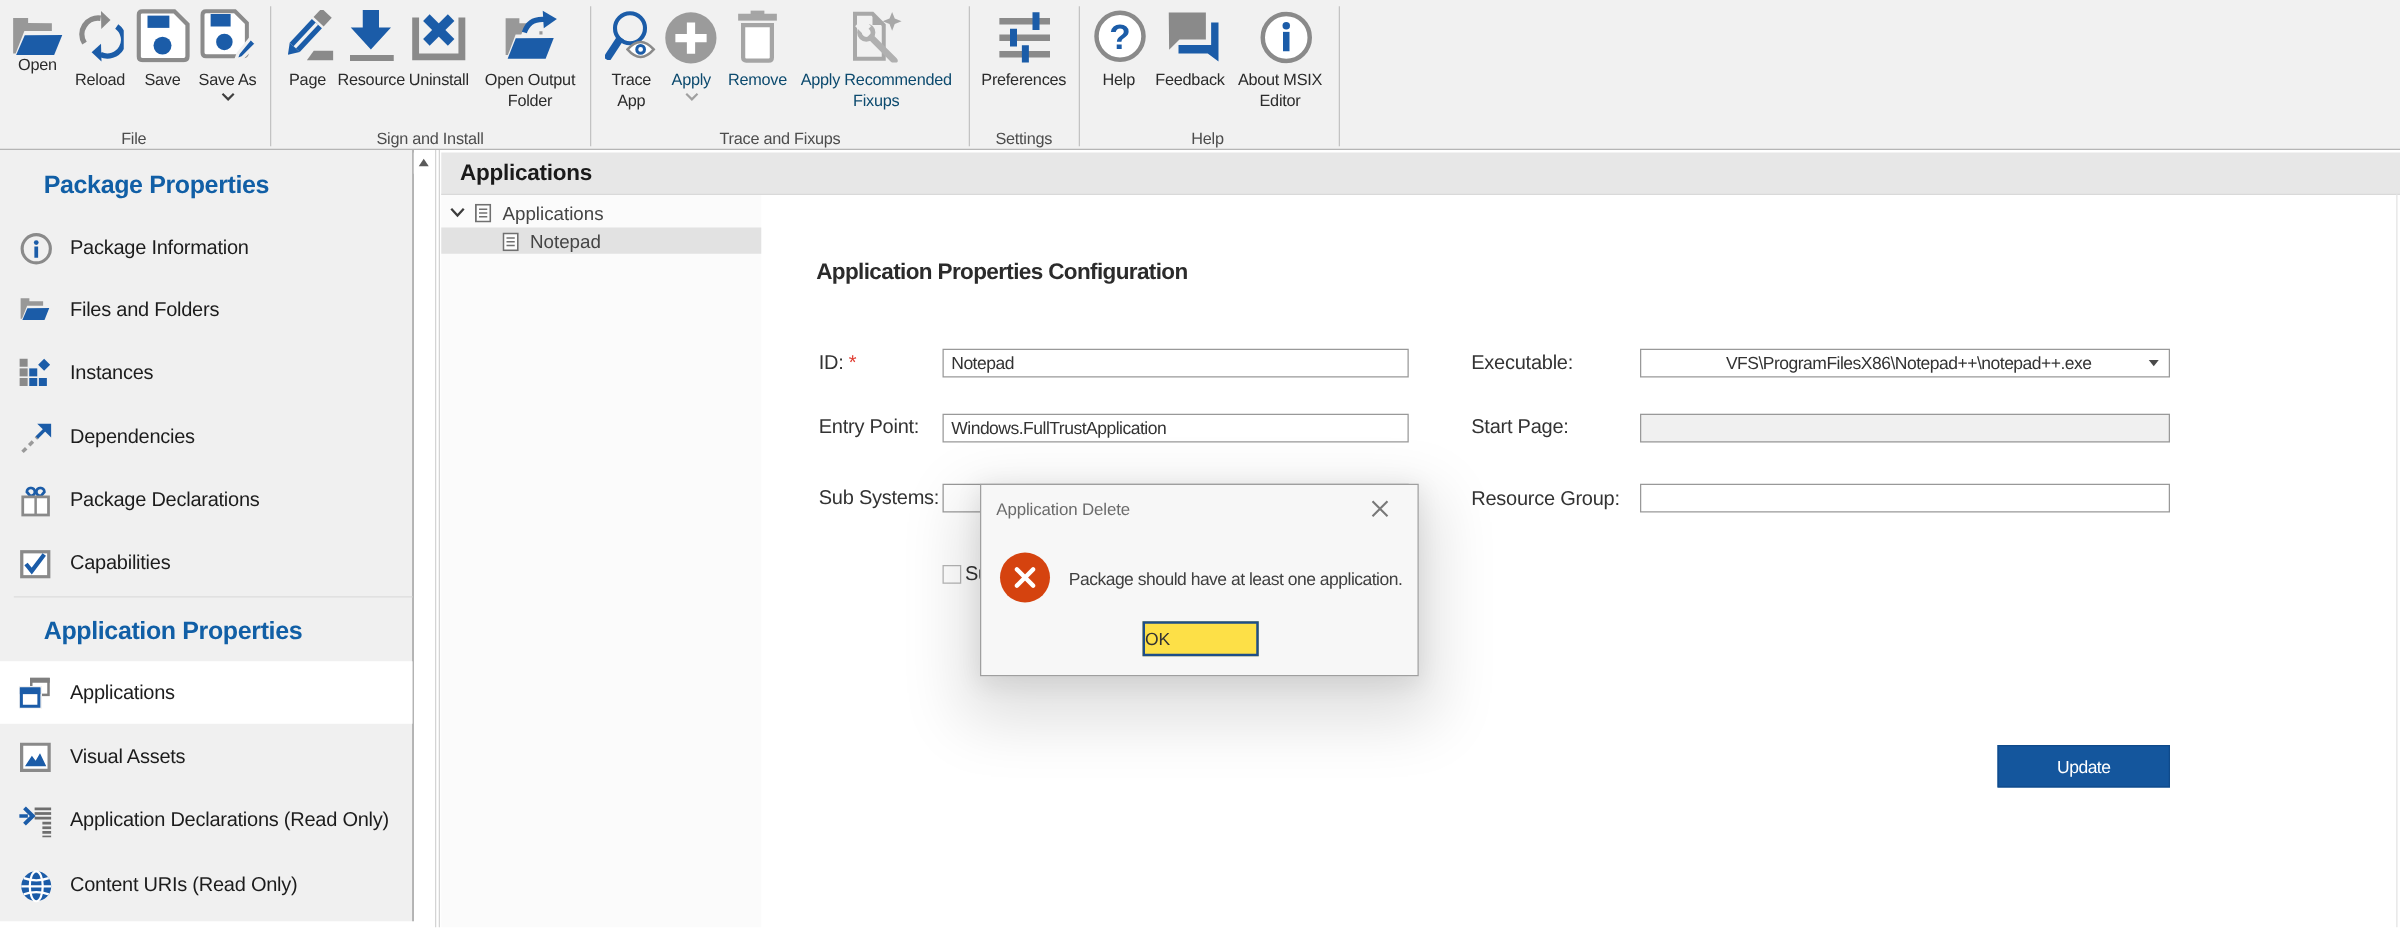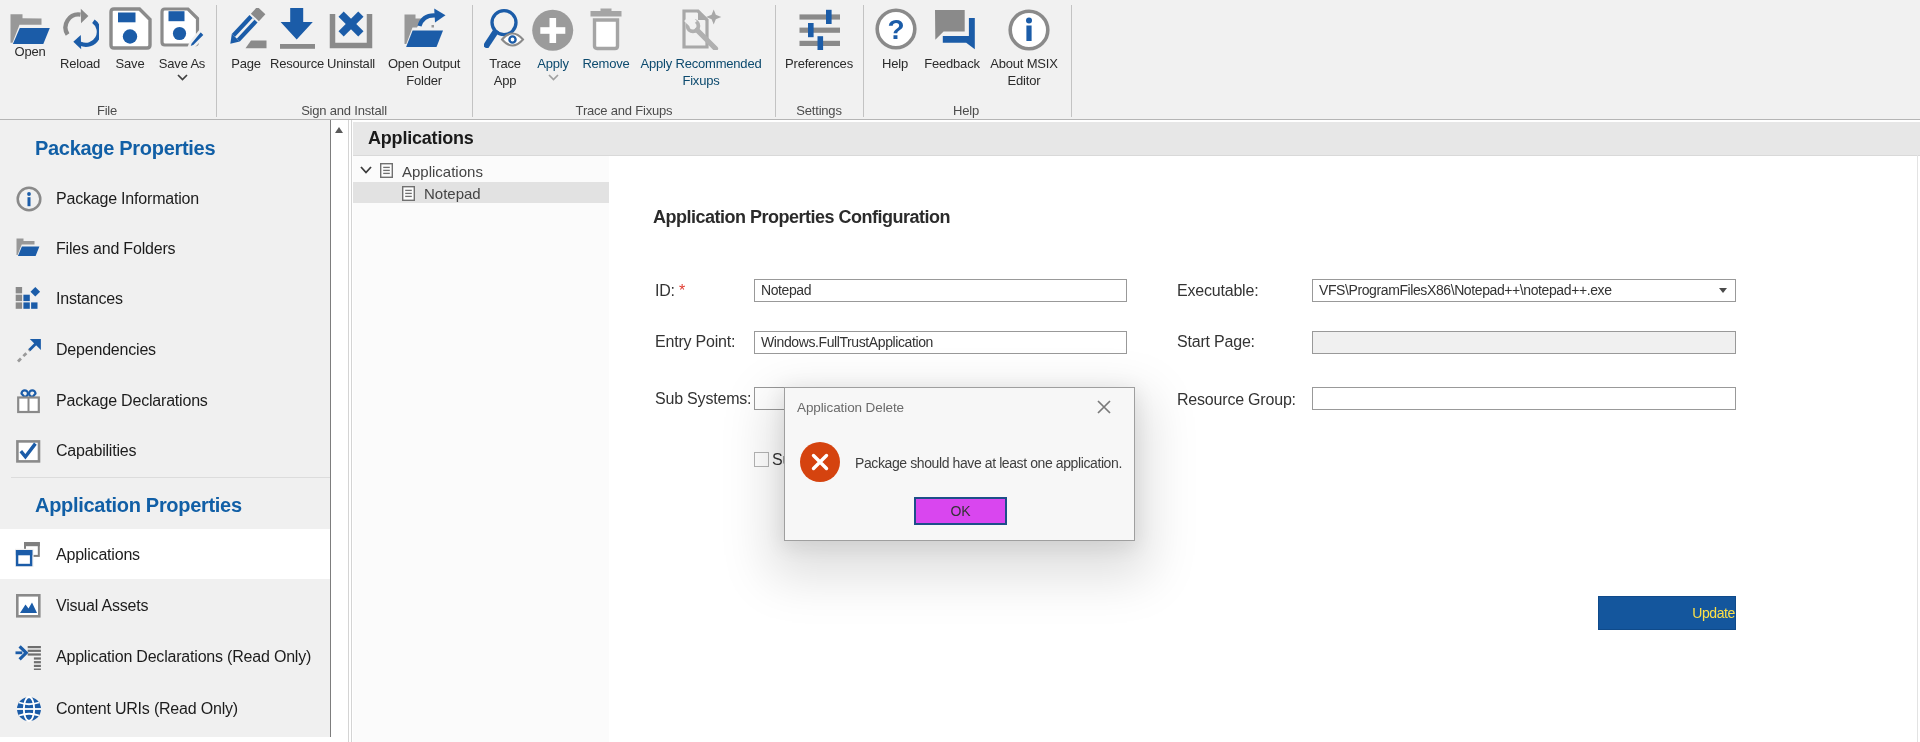--- a/index.html
+++ b/index.html
@@ -25,21 +25,21 @@
 #chead{left:353px;top:122px;width:1567px;height:33px;background:#e7e7e7;border-bottom:1px solid #d9d9d9;}
 #ctitle{left:368px;top:128px;font-size:18px;font-weight:bold;letter-spacing:-0.2px;color:#1a1a1a;}
 #tree{left:353px;top:156px;width:256px;height:586px;background:#fbfbfb;}
 .trow{position:absolute;font-size:15px;color:#454545;white-space:nowrap;}
 
 .flabel{position:absolute;font-size:16px;letter-spacing:-0.2px;color:#333;white-space:nowrap;transform:translateY(-50%);}
 .input{position:absolute;background:#fff;border:1px solid #999;font-size:14px;letter-spacing:-0.4px;color:#333;line-height:21px;padding:0 0 0 6px;box-sizing:border-box;height:23px;}
 
 #dialog{left:784px;top:387px;width:351px;height:154px;background:#f7f7f7;border:1px solid #9f9f9f;box-sizing:border-box;box-shadow:0 22px 48px 14px rgba(0,0,0,0.13), 0 4px 18px 2px rgba(0,0,0,0.08);}
 
-#update{left:1598px;top:596px;width:138px;height:34px;background:#14569d;border:1px solid #0f4a8a;box-sizing:border-box;color:#fde047;font-size:14px;letter-spacing:-0.4px;text-align:right;line-height:32px;}
+#update{left:1598px;top:596px;width:138px;height:34px;background:#14569d;border:1px solid #0f4a8a;box-sizing:border-box;color:#ffffff;font-size:14px;letter-spacing:-0.4px;text-align:center;line-height:32px;}
 </style>
 </head>
 <body>
 
 <div id="ribbon" class="abs"></div>
 <div class="sep" style="left:216px"></div>
 <div class="sep" style="left:472px"></div>
 <div class="sep" style="left:775px"></div>
 <div class="sep" style="left:863px"></div>
 <div class="sep" style="left:1071px"></div>
@@ -291,30 +291,30 @@
 <div class="flabel" style="left:655px;top:342px">Entry Point:</div>
 <div class="flabel" style="left:655px;top:399px">Sub Systems:</div>
 <div class="input" style="left:754px;top:279px;width:373px;">Notepad</div>
 <div class="input" style="left:754px;top:331px;width:373px;">Windows.FullTrustApplication</div>
 <div class="input" style="left:754px;top:387px;width:373px;"></div>
 <div class="abs" style="left:754px;top:452px;width:15px;height:15px;background:#fff;border:1px solid #b5b5b5;box-sizing:border-box"></div>
 <div class="flabel" style="left:772px;top:460px">Supports Multiple Instances</div>
 <div class="flabel" style="left:1177px;top:291px">Executable:</div>
 <div class="flabel" style="left:1177px;top:342px">Start Page:</div>
 <div class="flabel" style="left:1177px;top:400px">Resource Group:</div>
-<div class="input" style="left:1312px;top:279px;width:424px;">VFS\ProgramFilesX86\Notepad++\notepad++.exe</div>
+<div class="input" style="left:1312px;top:279px;width:424px;text-align:center;">VFS\ProgramFilesX86\Notepad++\notepad++.exe</div>
 <div class="abs" style="left:1719px;top:288px;width:0;height:0;border-left:4.5px solid transparent;border-right:4.5px solid transparent;border-top:5.5px solid #4a4a4a;"></div>
 <div class="input" style="left:1312px;top:331px;width:424px;background:#f0f0f0"></div>
 <div class="input" style="left:1312px;top:387px;width:424px;"></div>
 <div class="abs" style="left:1917px;top:155px;width:1px;height:587px;background:#e3e3e3"></div>
 <div id="update" class="abs">Update</div>
 
 <div id="dialog" class="abs"></div>
 <div class="abs dlg" style="left:797px;top:400px;font-size:13.5px;color:#6b6b6b;letter-spacing:-0.1px">Application Delete</div>
 <svg class="abs dlg" style="left:1096px;top:399px" width="16" height="16" viewBox="0 0 16 16">
     <path d="M2 2 L14 14 M14 2 L2 14" stroke="#7a7a7a" stroke-width="1.7" fill="none"></path>
   </svg>
 <div class="abs dlg" style="left:800px;top:442px;width:40px;height:40px;border-radius:50%;background:#d5430f"></div>
 <svg class="abs dlg" style="left:800px;top:442px" width="40" height="40" viewBox="0 0 40 40">
     <path d="M13.5 13.5 L26.5 26.5 M26.5 13.5 L13.5 26.5" stroke="#fff" stroke-width="3.4" fill="none" stroke-linecap="round"></path>
   </svg>
 <div class="abs dlg" style="left:855px;top:455px;font-size:14px;letter-spacing:-0.4px;color:#3f3f3f">Package should have at least one application.</div>
-<div class="abs dlg" style="left:914px;top:497px;width:93px;height:28px;background:#d946ef;border:2px solid #1d4e89;box-sizing:border-box;text-align:center;line-height:24px;font-size:14px;color:#333">OK</div>
+<div class="abs dlg" style="left:914px;top:497px;width:93px;height:28px;background:#fde047;border:2px solid #1d4e89;box-sizing:border-box;line-height:24px;font-size:14px;color:#333">OK</div>
 
 </body></html>

